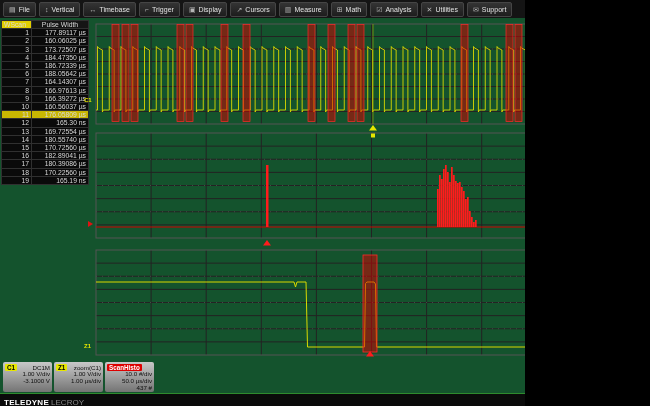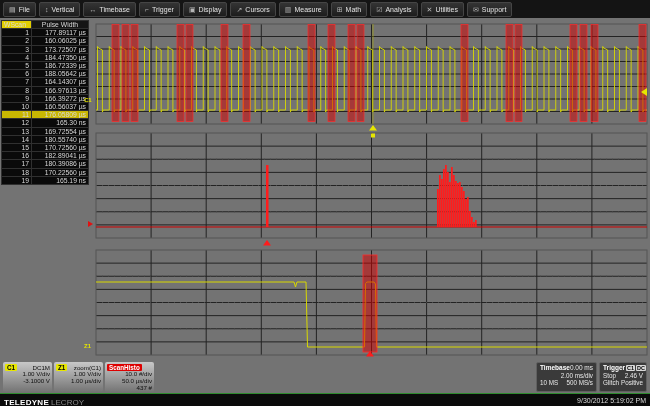--- a/index.html
+++ b/index.html
@@ -1,16 +1,16 @@
 <!DOCTYPE html>
 <html><head>
 <meta charset="utf-8">
 <style>
   html,body{margin:0;padding:0;background:#000;}
-  #screen{position:relative;width:650px;height:406px;background:#737373;overflow:hidden;
+  #screen{position:relative;width:525px;height:406px;background:#14532d;overflow:hidden;
           font-family:"Liberation Sans",sans-serif;}
   
   #menubar{position:absolute;left:0;top:0;width:650px;height:18px;background:#141414;
            display:flex;align-items:center;gap:3px;padding-left:3px;box-sizing:border-box;}
   .menu-btn{height:13px;display:flex;align-items:center;gap:3px;padding:0 5px;
             background:linear-gradient(#343434,#1d1d1d);border:1px solid #454545;border-radius:2px;
             color:#e2e2e2;font-size:7px;white-space:nowrap;}
   .menu-icon{font-size:7px;color:#b5b5b5;line-height:1;}
   
   #sidebar{position:absolute;left:1px;top:20px;}

